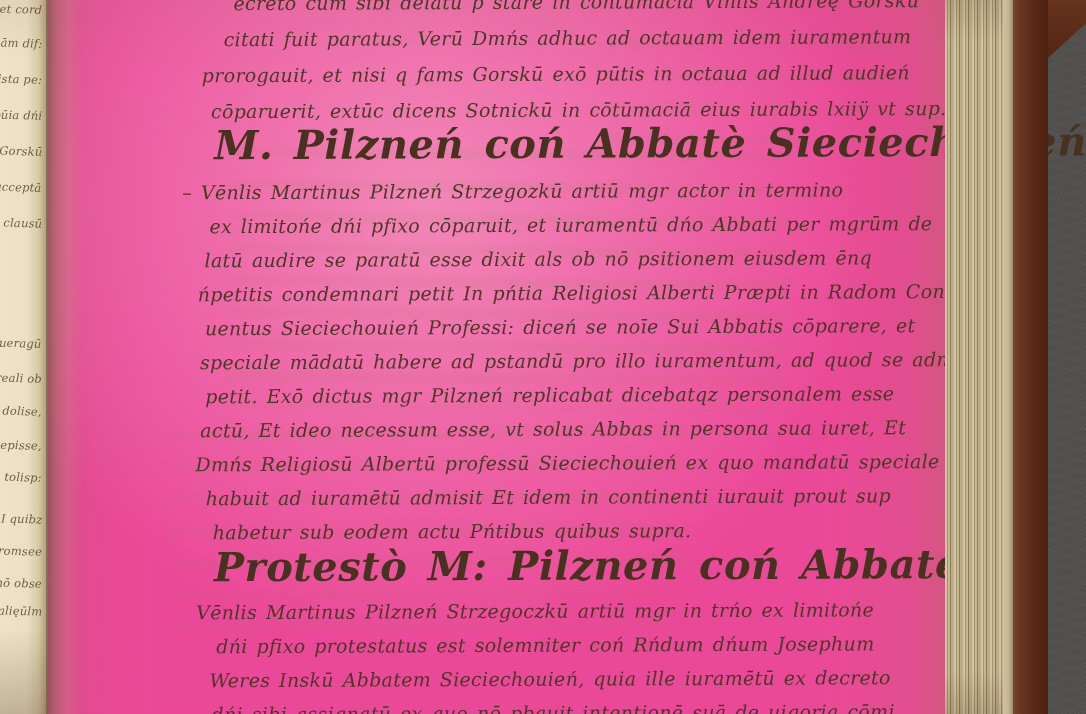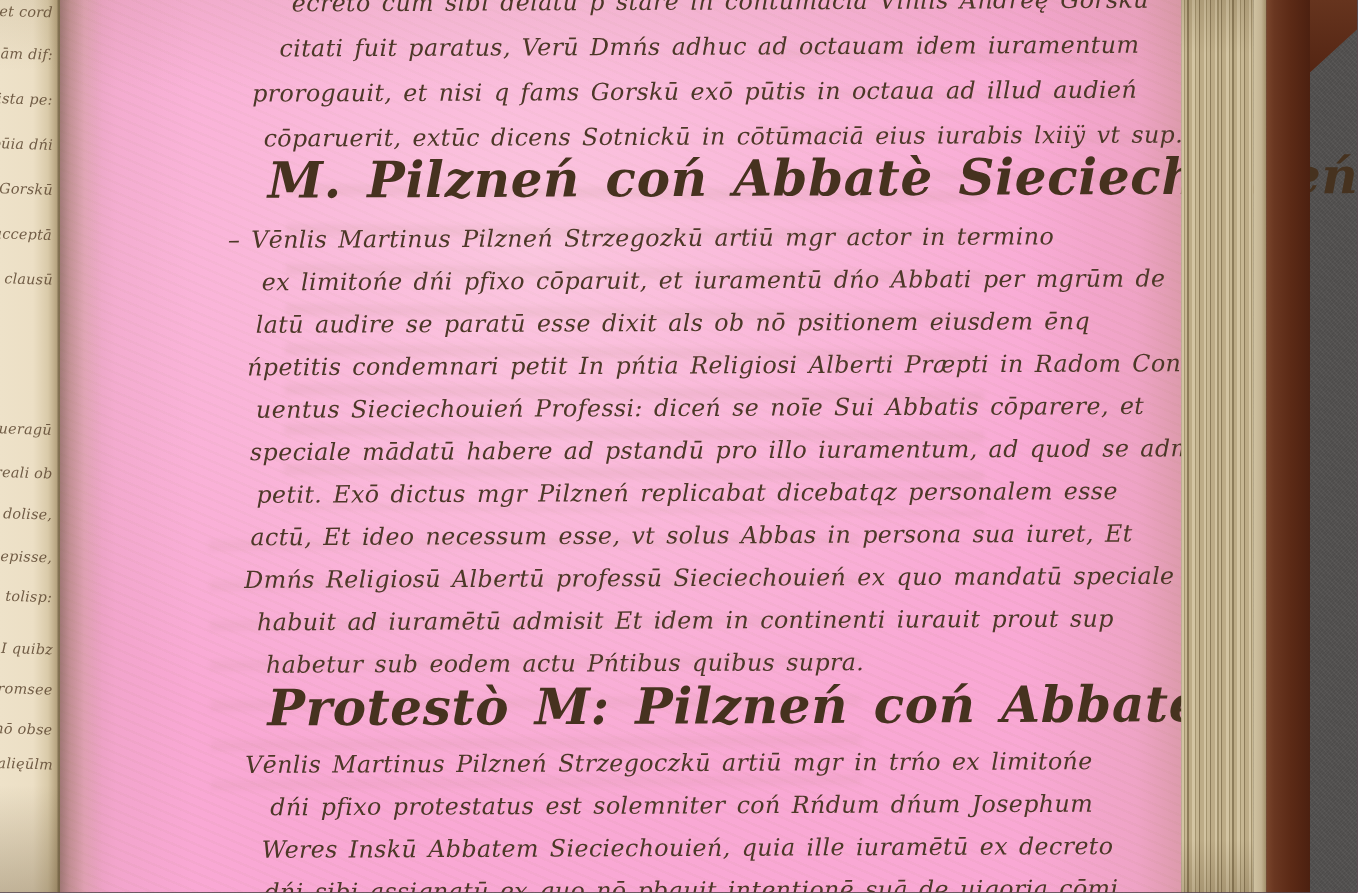--- a/index.html
+++ b/index.html
@@ -33,21 +33,21 @@
   
   .gutter{
     position:absolute;left:46px;top:0;width:36px;height:714px;z-index:3;
     background:linear-gradient(90deg, rgba(97,82,56,.55) 0%, rgba(140,120,85,.35) 28%, rgba(190,170,130,.18) 60%, rgba(0,0,0,0) 100%);
     pointer-events:none;
   }
 
   
   .page{
     position:absolute;left:48px;top:0;width:897px;height:714px;
-    background:#f9a8d4;
+    background:#ec4899;
   }
   .page::before{content:"";position:absolute;inset:0;
     background:
       radial-gradient(ellipse at 42% 28%, rgba(255,253,244,.35), rgba(255,253,244,0) 62%),
       linear-gradient(90deg, rgba(120,95,55,.22) 0%, rgba(120,95,55,.05) 5%, rgba(120,95,55,0) 12%),
       linear-gradient(270deg, rgba(150,120,70,.28) 0%, rgba(150,120,70,.10) 4%, rgba(150,120,70,0) 14%),
       linear-gradient(180deg, rgba(140,115,70,.08) 0%, rgba(140,115,70,0) 10%),
       repeating-linear-gradient(23deg, rgba(160,135,90,.05) 0 2px, transparent 2px 7px);
   }
   

